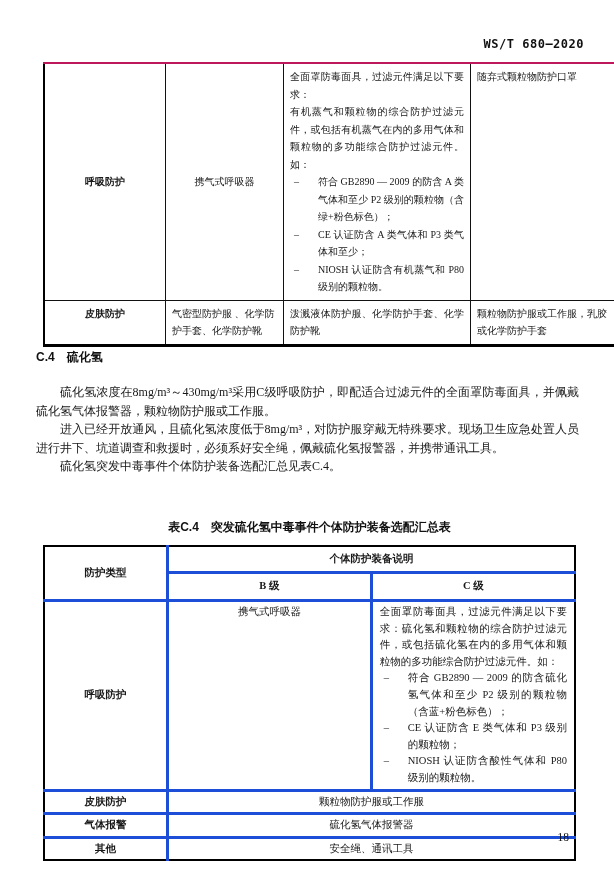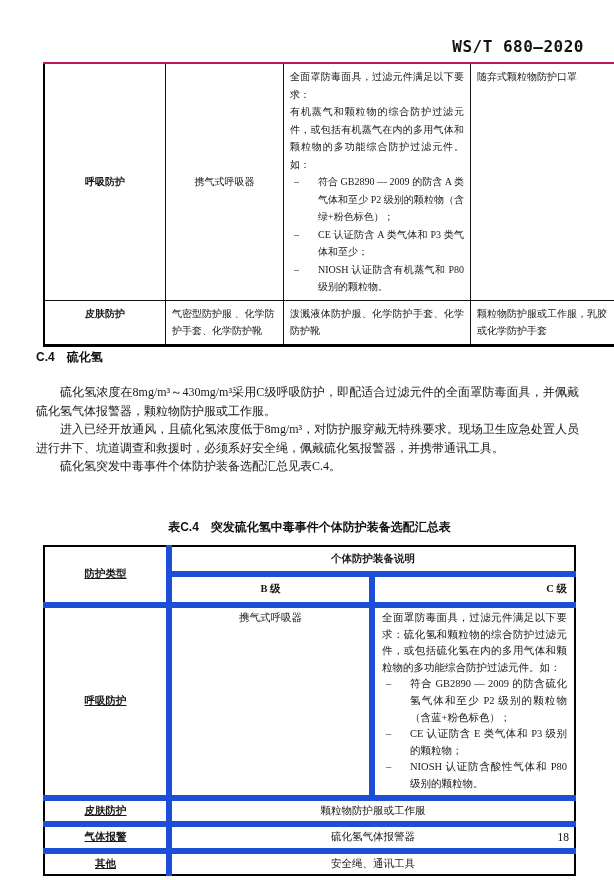--- a/index.html
+++ b/index.html
@@ -4,21 +4,21 @@
 <style>
   html,body{margin:0;padding:0;background:#ffffff;}
   .page{
     position:relative;width:614px;height:880px;background:#fff;
     font-family:"Liberation Serif","DejaVu Serif",serif;color:#181818;
     overflow:hidden;
   }
   .doc-number{
     position:absolute;top:37px;right:30px;
     font-family:"DejaVu Sans Mono","Liberation Sans",sans-serif;
-    font-weight:bold;font-size:16px;letter-spacing:0.5px;color:#111;
+    font-weight:bold;font-size:12px;letter-spacing:0.5px;color:#111;
   }
   
   table{border-collapse:collapse;table-layout:fixed;}
   .t1{position:absolute;left:43px;top:62px;width:531px;font-size:10px;line-height:17.5px;}
   .t1 td{border:1px solid #111;vertical-align:middle;padding:4px 6px;}
   .t1 tr.r1 td{border-top:2px solid #be185d;}
   .t1 tr.r2 td{border-top:1.6px solid #000;border-bottom:3px solid #000;vertical-align:top;}
   .t1 td.c1{width:108px;text-align:center;font-weight:bold;border-left:2px solid #000;}
   .t1 td.c2{width:105px;text-align:center;}
   .t1 tr.r2 td.c2{text-align:left;}
@@ -39,27 +39,27 @@
     font-size:12px;line-height:18.6px;text-align:justify;
   }
   .paragraphs p{margin:0;text-indent:2em;}
   .table-caption{
     position:absolute;left:43px;top:519px;width:533px;text-align:center;
     font-family:"Liberation Sans","DejaVu Sans",sans-serif;
     font-weight:bold;font-size:12px;color:#111;white-space:pre;
   }
   
   .t2{position:absolute;left:43px;top:545px;width:533px;font-size:10.5px;line-height:16.6px;}
-  .t2 td,.t2 th{border:6px solid #1d4ed8;padding:2px 7px;vertical-align:middle;}
+  .t2 td,.t2 th{border:3px solid #1d4ed8;padding:2px 7px;vertical-align:middle;}
   .t2 .hc{font-weight:bold;text-align:center;font-size:10.5px;}
   .t2 tr.h1 th{border-top:2px solid #000;height:20px;margin-left:10px;}
   .t2 tr.h2 th{height:21px;border-bottom:2px solid #000;}
-  .t2 .colType{width:107px;border-left:2px solid #000;text-align:center;font-weight:bold;text-decoration:underline;}
+  .t2 .colType{width:107px;border-left:2px solid #000;text-align:center;font-weight:bold;}
   .t2 .colB{width:187px;}
-  .t2 .colC{width:239px;border-right:2px solid #000;text-align:right;}
+  .t2 .colC{width:239px;border-right:2px solid #000;}
   .t2 tr.resp td{vertical-align:top;}
   .t2 tr.resp td.colType{vertical-align:middle;height:146px;}
   .t2 tr.resp .colB{text-align:center;}
   .t2 tr.resp .colC{text-align:justify;}
   .t2 tr.small td{height:16px;border-top:2px solid #000;}
   .t2 tr.small td.merged{text-align:center;border-right:2px solid #000;}
   .t2 tr.last td{border-bottom:2.5px solid #000;}
   .page-number{
     position:absolute;top:831px;right:45px;font-size:11.5px;color:#111;
     font-family:"Liberation Serif",serif;

